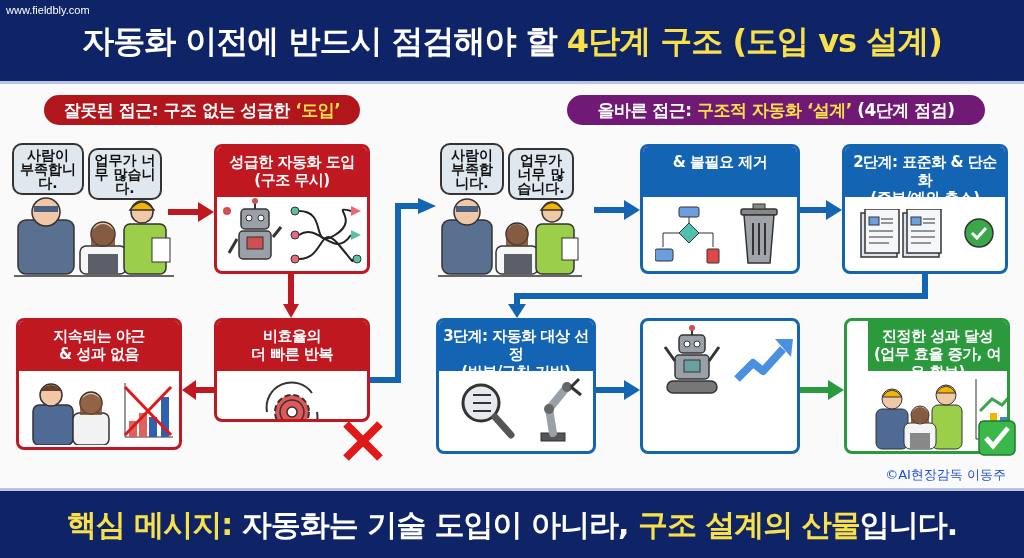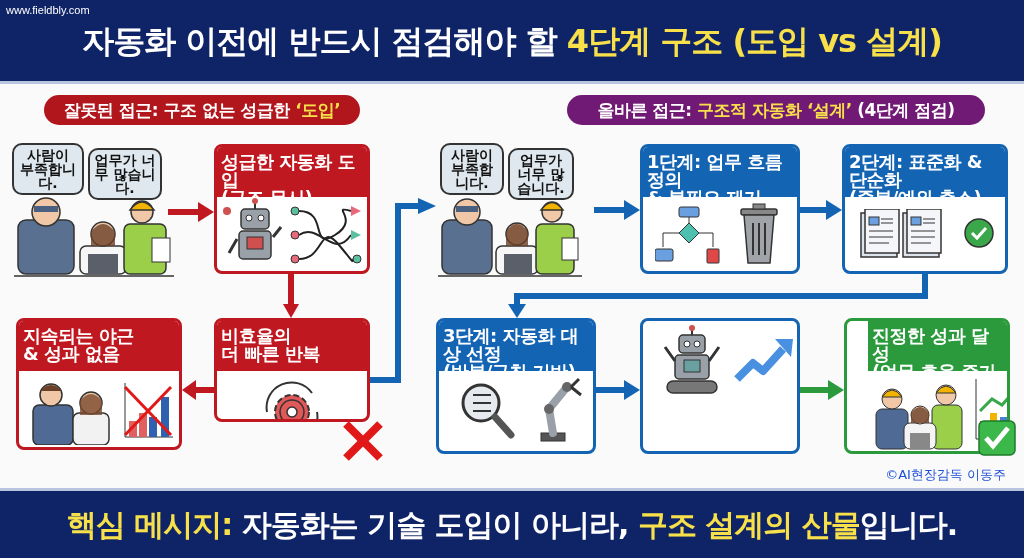--- a/index.html
+++ b/index.html
@@ -6,21 +6,21 @@
   body { width: 1024px; height: 558px; overflow: hidden; background: #fafafa; font-family: "DejaVu Sans", sans-serif; position: relative; }
   .header { position: absolute; left: 0; top: 0; width: 1024px; height: 84px; background: #0f2466; border-bottom: 3px solid #b8c4e0; }
   .site { position: absolute; left: 6px; top: 4px; font-size: 11px; color: #ffffff; font-family: "Liberation Sans", sans-serif; }
   .title { position: absolute; left: 0; right: 0; top: 20px; text-align: center; font-size: 32px; font-weight: bold; color: #ffffff; letter-spacing: -1px; }
   .hl { color: #f7e04a; }
   .pill { position: absolute; height: 30px; border-radius: 15px; color: #fff; font-weight: bold; font-size: 17px; text-align: center; line-height: 30px; letter-spacing: -0.5px; }
   .pill.red { left: 44px; top: 95px; width: 316px; background: #b0161b; }
   .pill.blue { left: 567px; top: 95px; width: 418px; background: #701a75; }
   .yl { color: #f7e04a; }
   .card { position: absolute; border-radius: 8px; overflow: hidden; background: #fff; border: 3px solid; }
-  .card .ch { color: #fff; font-weight: bold; font-size: 18px; line-height: 18px; padding: 6px 4px; height: 50px; letter-spacing: -0.5px; }
+  .card .ch { color: #fff; font-weight: bold; font-size: 15px; text-align: center; line-height: 18px; padding: 6px 4px; height: 50px; letter-spacing: -0.5px; }
   .card.red { border-color: #c01820; } .card.red .ch { background: #c01820; }
   .card.blue { border-color: #1464b4; } .card.blue .ch { background: #1464b4; }
   .card.green { border-color: #2a9a3c; } .card.green .ch { background: #2a9a3c; }
   .card .cb { position: relative; height: calc(100% - 50px); }
   .bubble { position: absolute; background: #dfe8ee; border: 2px solid #333; border-radius: 10px; font-size: 14px; font-weight: bold; text-align: center; line-height: 14px; padding: 3px 4px; color: #111; }
   .people { position: absolute; }
   .arrow { position: absolute; }
   .footer { position: absolute; left: 0; top: 488px; width: 1024px; height: 70px; background: #0f2466; border-top: 3px solid #b8c4e0; }
   .footer .msg { position: absolute; left: 0; right: 0; top: 14px; text-align: center; font-size: 30px; font-weight: bold; color: #fff; letter-spacing: -1px; }
   .credit { position: absolute; right: 18px; top: 466px; font-size: 13px; font-weight: normal; color: #1d4ed8; }
@@ -175,21 +175,20 @@
   <line x1="0" y1="86" x2="144" y2="86" stroke="#333" stroke-width="1.5"></line>
 </svg>
 
 <svg class="arrow" style="left:594px;top:200px;" width="46" height="20">
   <rect x="0" y="7" width="30" height="6" fill="#1464b4"></rect>
     <polygon points="30,0 46,10 30,20" fill="#1464b4"></polygon>
 </svg>
 
 <div class="card blue" style="left:640px;top:144px;width:160px;height:130px;">
   <div class="ch">
-    <div>1단계: 업무 흐름 정의</div>
     <div>&amp; 불필요 제거</div>
   </div>
   <div class="cb">
     <svg style="position:absolute;left:12px;top:8px;" width="70" height="64">
       <rect x="24" y="2" width="20" height="10" rx="2" fill="#6aa0e0" stroke="#333"></rect>
       <line x1="34" y1="12" x2="34" y2="18" stroke="#333"></line>
       <polygon points="34,18 44,28 34,38 24,28" fill="#4ec0b0" stroke="#333"></polygon>
       <polyline points="24,28 8,28 8,42" fill="none" stroke="#333"></polyline>
       <polyline points="44,28 58,28 58,42" fill="none" stroke="#333"></polyline>
       <rect x="0" y="44" width="18" height="12" rx="2" fill="#6aa0e0" stroke="#333"></rect>

